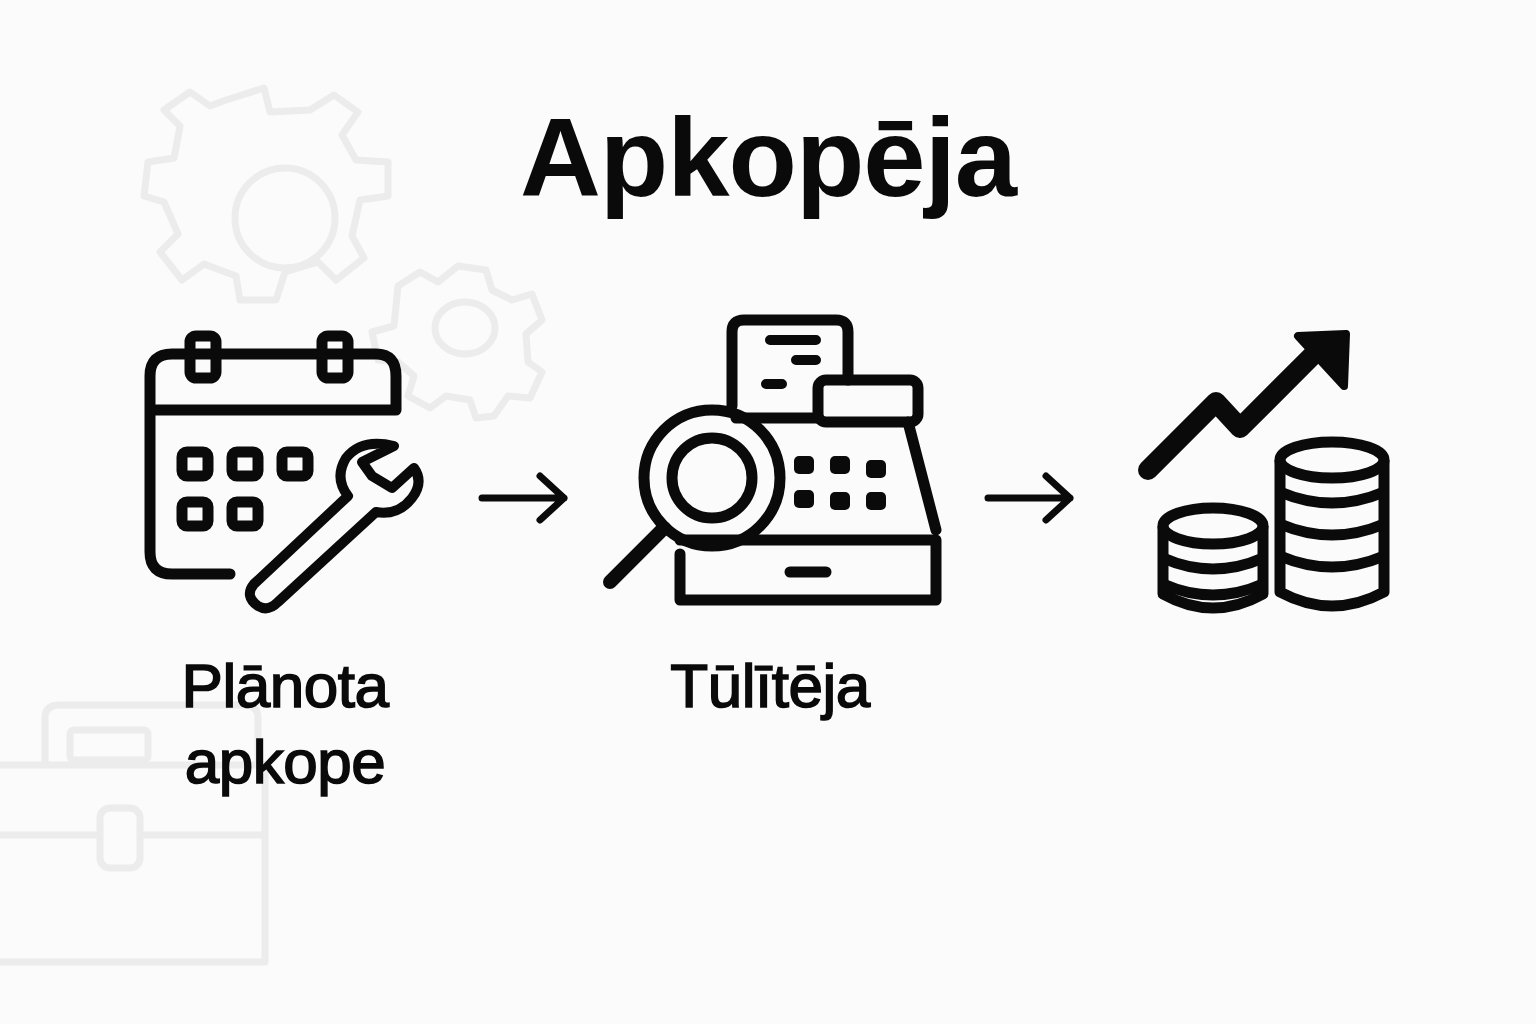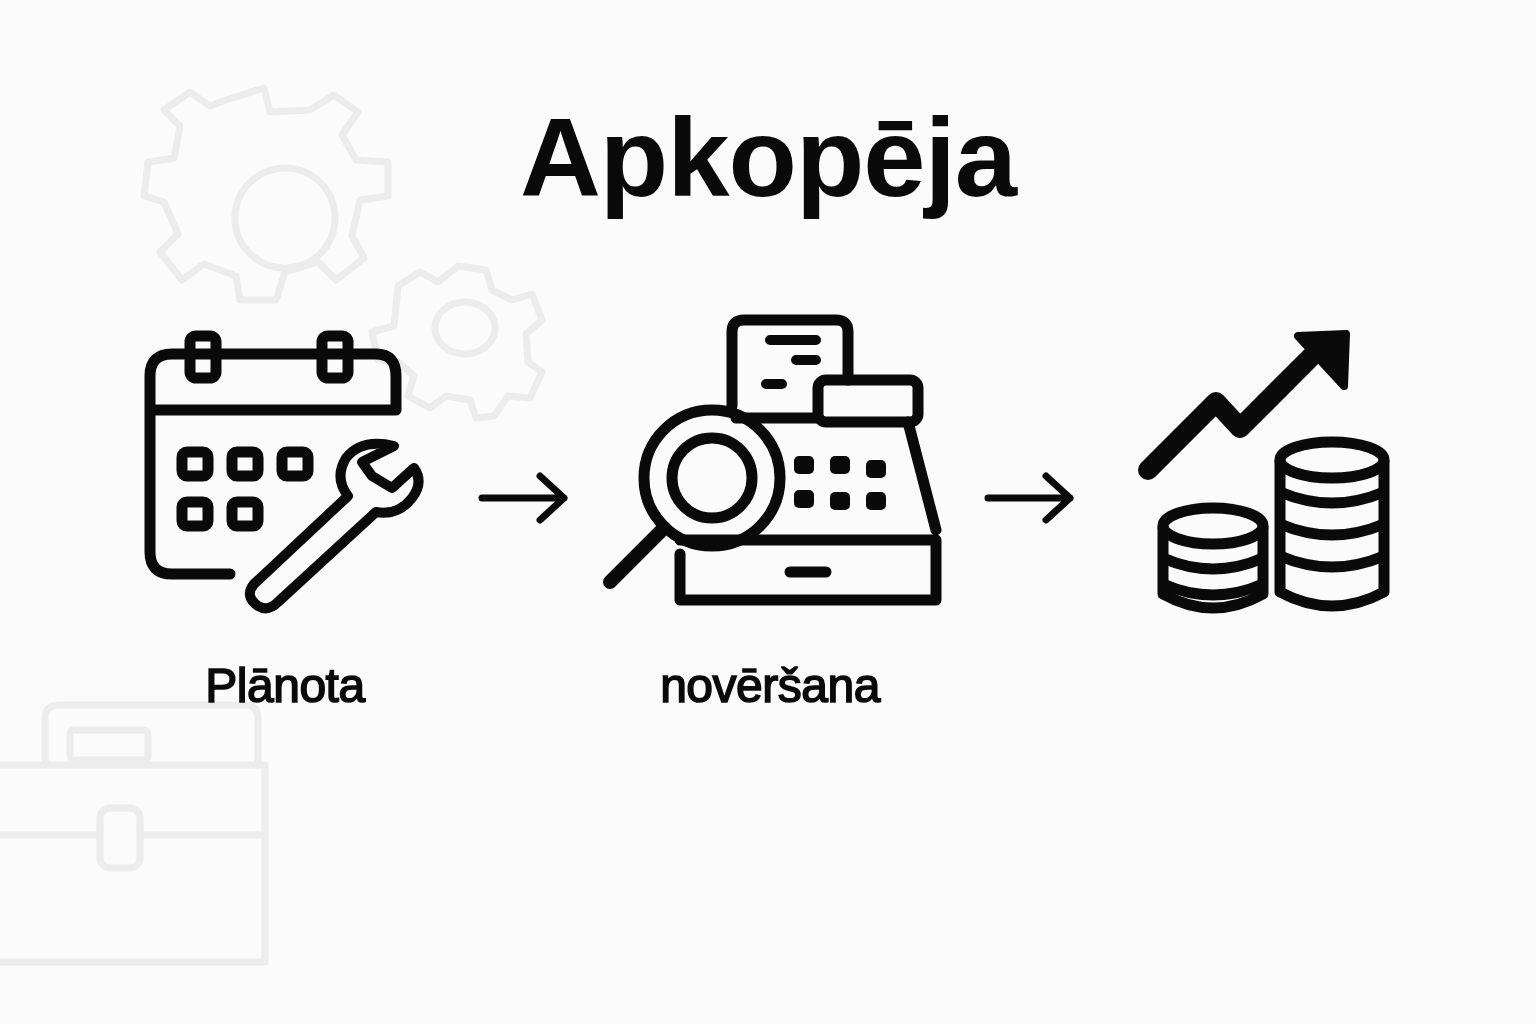--- a/index.html
+++ b/index.html
@@ -10,21 +10,21 @@
     color: #0a0a0a;
   }
   .bg-deco { position: absolute; left: 0; top: 0; width: 1536px; height: 1024px; pointer-events: none; }
   .title {
     position: absolute; left: 0; width: 1536px; top: 96px;
     text-align: center; font-size: 112px; font-weight: 700; letter-spacing: -1px;
     line-height: 1.1;
   }
   .icon { position: absolute; }
   .label {
-    position: absolute; text-align: center; font-size: 48px; line-height: 76px;
+    position: absolute; text-align: center; font-size: 62px; line-height: 76px;
     font-weight: 400; letter-spacing: -0.5px;
     -webkit-text-stroke: 1.6px #0a0a0a;
   }
   .label span { display: block; white-space: nowrap; }
   .arrow { position: absolute; }
 </style>
 </head>
 <body>
 
 <svg class="bg-deco" viewBox="0 0 1536 1024" fill="none" stroke="#ececec" stroke-width="7" stroke-linejoin="round">
@@ -93,18 +93,19 @@
   <ellipse cx="75" cy="196" rx="50" ry="18"></ellipse>
   <path d="M25 196 L25 264 Q75 292 125 264 L125 196"></path>
   <path d="M25 228 Q75 250 125 228 M25 254 Q75 276 125 254"></path>
   <ellipse cx="194" cy="130" rx="52" ry="18"></ellipse>
   <path d="M142 130 L142 262 Q194 290 246 262 L246 130"></path>
   <path d="M142 162 Q194 184 246 162 M142 194 Q194 216 246 194 M142 226 Q194 248 246 226"></path>
 </svg>
 
 <div class="label" style="left:110px;top:648px;width:350px;">
   <span>Plānota</span>
+  <span>apkope</span>
 </div>
 <div class="label" style="left:560px;top:648px;width:420px;">
-  <span>novēršana</span>
+  <span>Tūlītēja</span>
 </div>
 <div class="label" style="left:1060px;top:648px;width:430px;">
 </div>
 
 </body></html>

